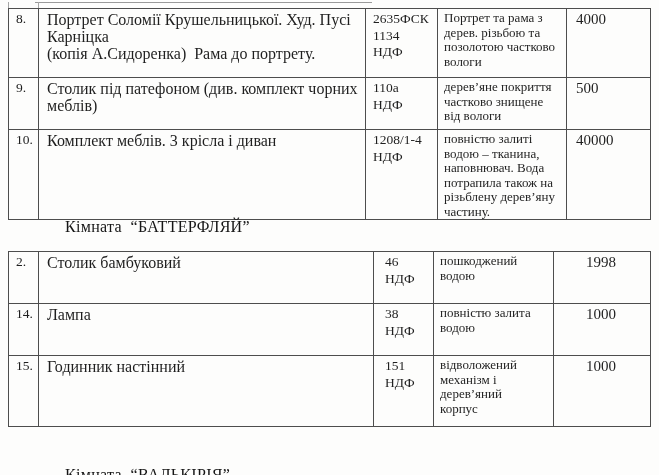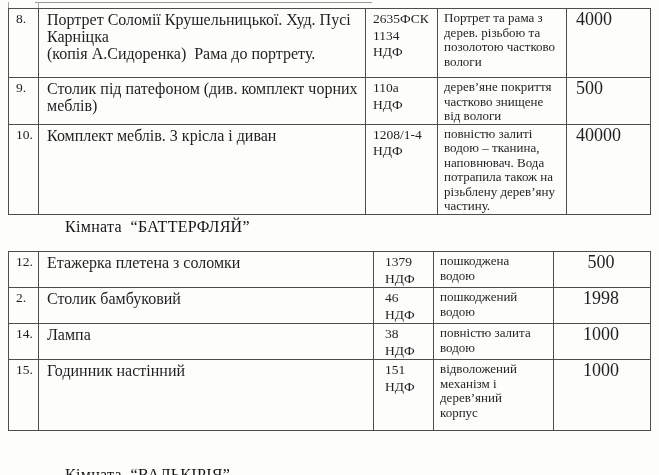--- a/index.html
+++ b/index.html
@@ -24,23 +24,23 @@
   table.t1{left:8px;top:8px;width:642px;}
   table.t2{left:8px;top:251px;width:642px;}
   .t td{
     border:1px solid #4d4d4d;
     vertical-align:top;
     white-space:pre-line;
     overflow:hidden;
   }
   td.num{font-size:13.5px;padding:2px 1px 0 7px;line-height:16px;}
   td.name{font-size:16px;padding:2px 2px 0 8px;line-height:17px;}
-  td.inv{font-size:13.5px;padding:2px 2px 0 7px;line-height:16.5px;}
+  td.inv{font-size:13.5px;padding:2px 2px 16px 7px;line-height:16.5px;}
   td.cond{font-size:13px;padding:2px 2px 0 6px;line-height:14.5px;}
-  td.val{font-size:18px;padding:2px 2px 0 9px;line-height:16px;}
+  td.val{font-size:15px;padding:2px 2px 0 9px;line-height:16px;}
   .t2 td.val{text-align:center;padding-left:0;}
   .t2 td.inv{padding-left:11px;}
   .t1 tr.r1{height:69px;} .t1 tr.r2{height:45px;} .t1 tr.r3{height:84px;}
   .t2 tr.r1{height:44px;} .t2 tr.r2{height:32px;} .t2 tr.r3{height:28px;}
   .t2 tr.r4{height:28px;} .t2 tr.r5{height:71px;}
 
   .heading{
     position:absolute;left:65px;
     font-size:16px;line-height:20px;
     color:#161616;letter-spacing:0.3px;
@@ -110,29 +110,20 @@
 
   <table class="t t2">
     <colgroup>
       <col style="width:30px">
         <col style="width:335px">
         <col style="width:60px">
         <col style="width:120px">
         <col style="width:97px">
     </colgroup>
     <tbody>
-    <tr class="r2">
-      <td class="num">12.</td>
-      <td class="name">Етажерка плетена з соломки</td>
-      <td class="inv">1379
-НДФ</td>
-      <td class="cond">пошкоджена
-водою</td>
-      <td class="val">500</td>
-    </tr>
     <tr class="r3">
       <td class="num">2.</td>
       <td class="name">Столик бамбуковий</td>
       <td class="inv">46 НДФ</td>
       <td class="cond">пошкоджений
 водою</td>
       <td class="val">1998</td>
     </tr>
     <tr class="r4">
       <td class="num">14.</td>

